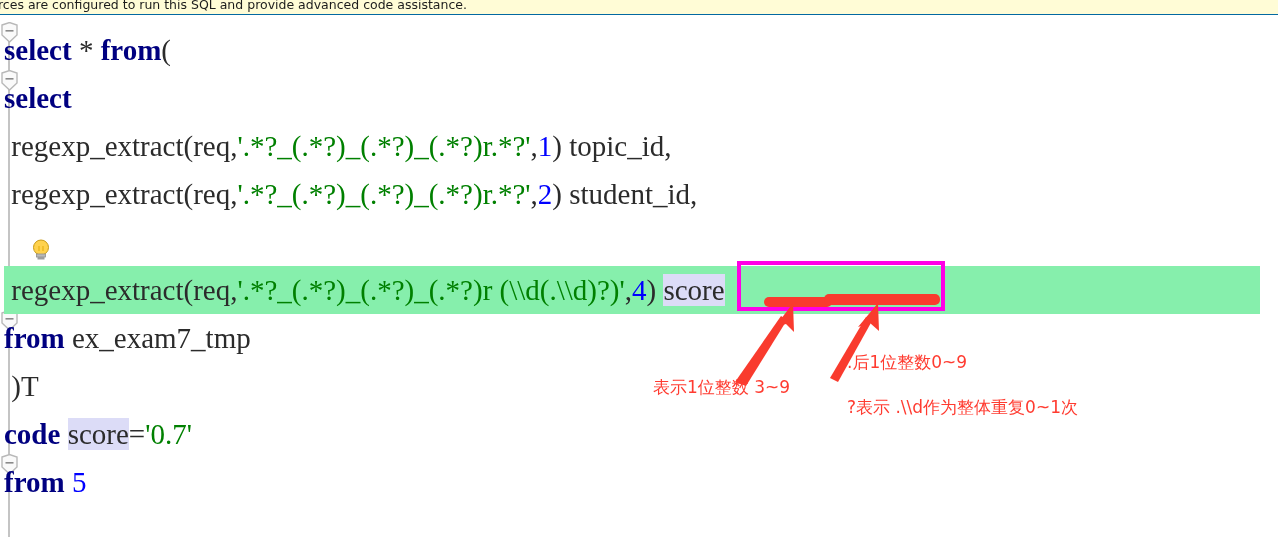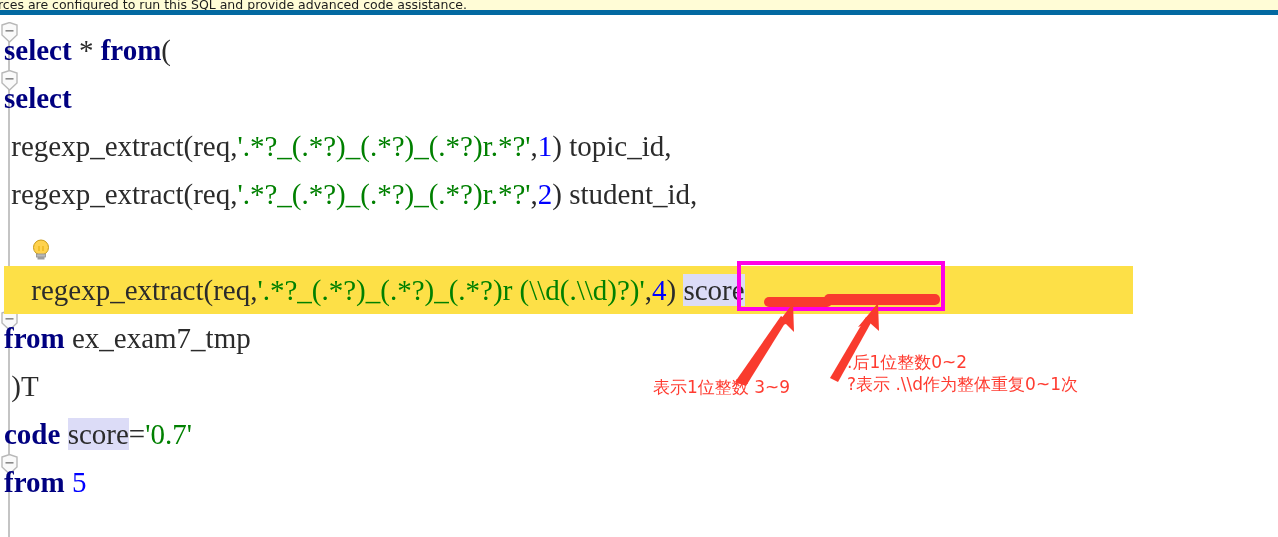--- a/index.html
+++ b/index.html
@@ -15,21 +15,21 @@
     font-family: "Liberation Serif", "DejaVu Serif", serif;
   }
 
   
   #banner {
     position: absolute;
     left: 0; top: 0;
     width: 1278px;
     height: 15px;
     background: #fffcd6;
-    border-bottom: 5px solid #0369a1;
+    border-bottom: 1px solid #0369a1;
     box-sizing: border-box;
     overflow: hidden;
   }
   #banner-text {
     position: absolute;
     left: -2px;
     top: -3px;
     font-family: "DejaVu Sans", sans-serif;
     font-size: 12.5px;
     color: #1c1c1c;
@@ -89,23 +89,22 @@
     position: absolute;
     left: 0;
     height: 48px;
     line-height: 48px;
     white-space: pre;
     font-family: "Liberation Serif", "DejaVu Serif", serif;
     font-size: 29px;
     color: #303030;
   }
   .line-hl {
-    background: #fde047;
-    width: 1109px;
-    padding-left: 20px;
+    background: #86efac;
+    width: 1256px;
   }
   .kw  { color: #000080; font-weight: bold; }
   .str { color: #008000; }
   .num { color: #0000ff; }
   .pln { color: #2b2b2b; }
   .ident-hl { background: #dcdcf7; }
 
   
   #overlay {
     position: absolute;
@@ -126,21 +125,21 @@
   .ann-text {
     position: absolute;
     font-family: "DejaVu Sans", sans-serif;
     font-size: 17px;
     color: #ff3b30;
     white-space: nowrap;
     font-weight: normal;
   }
   #ann-left  { left: 653px; top: 376px; }
   #ann-r1    { left: 847px; top: 351px; }
-  #ann-r2    { left: 847px; top: 373px; }
+  #ann-r2    { left: 847px; top: 396px; }
 </style>
 </head>
 <body>
 
 <div id="banner">
   <div id="banner-text">rces are configured to run this SQL and provide advanced code assistance.</div>
 </div>
 
 <div id="editor">
 
@@ -213,15 +212,15 @@
       <path d="M793 303 L775 327 L786 324 L794 332 Z" fill="#f93b2e"></path>
     </g>
 
     <g>
       <path d="M830 378 L866 317 L872 321 L838 382 Z" fill="#f93b2e"></path>
       <path d="M878 303 L858 327 L870 323 L879 331 Z" fill="#f93b2e"></path>
     </g>
   </svg>
 
   <div class="ann-text" id="ann-left">表示1位整数 3~9</div>
-  <div class="ann-text" id="ann-r1">.后1位整数0~2</div>
+  <div class="ann-text" id="ann-r1">.后1位整数0~9</div>
   <div class="ann-text" id="ann-r2">?表示 .\\d作为整体重复0~1次</div>
 </div>
 
 </body></html>

